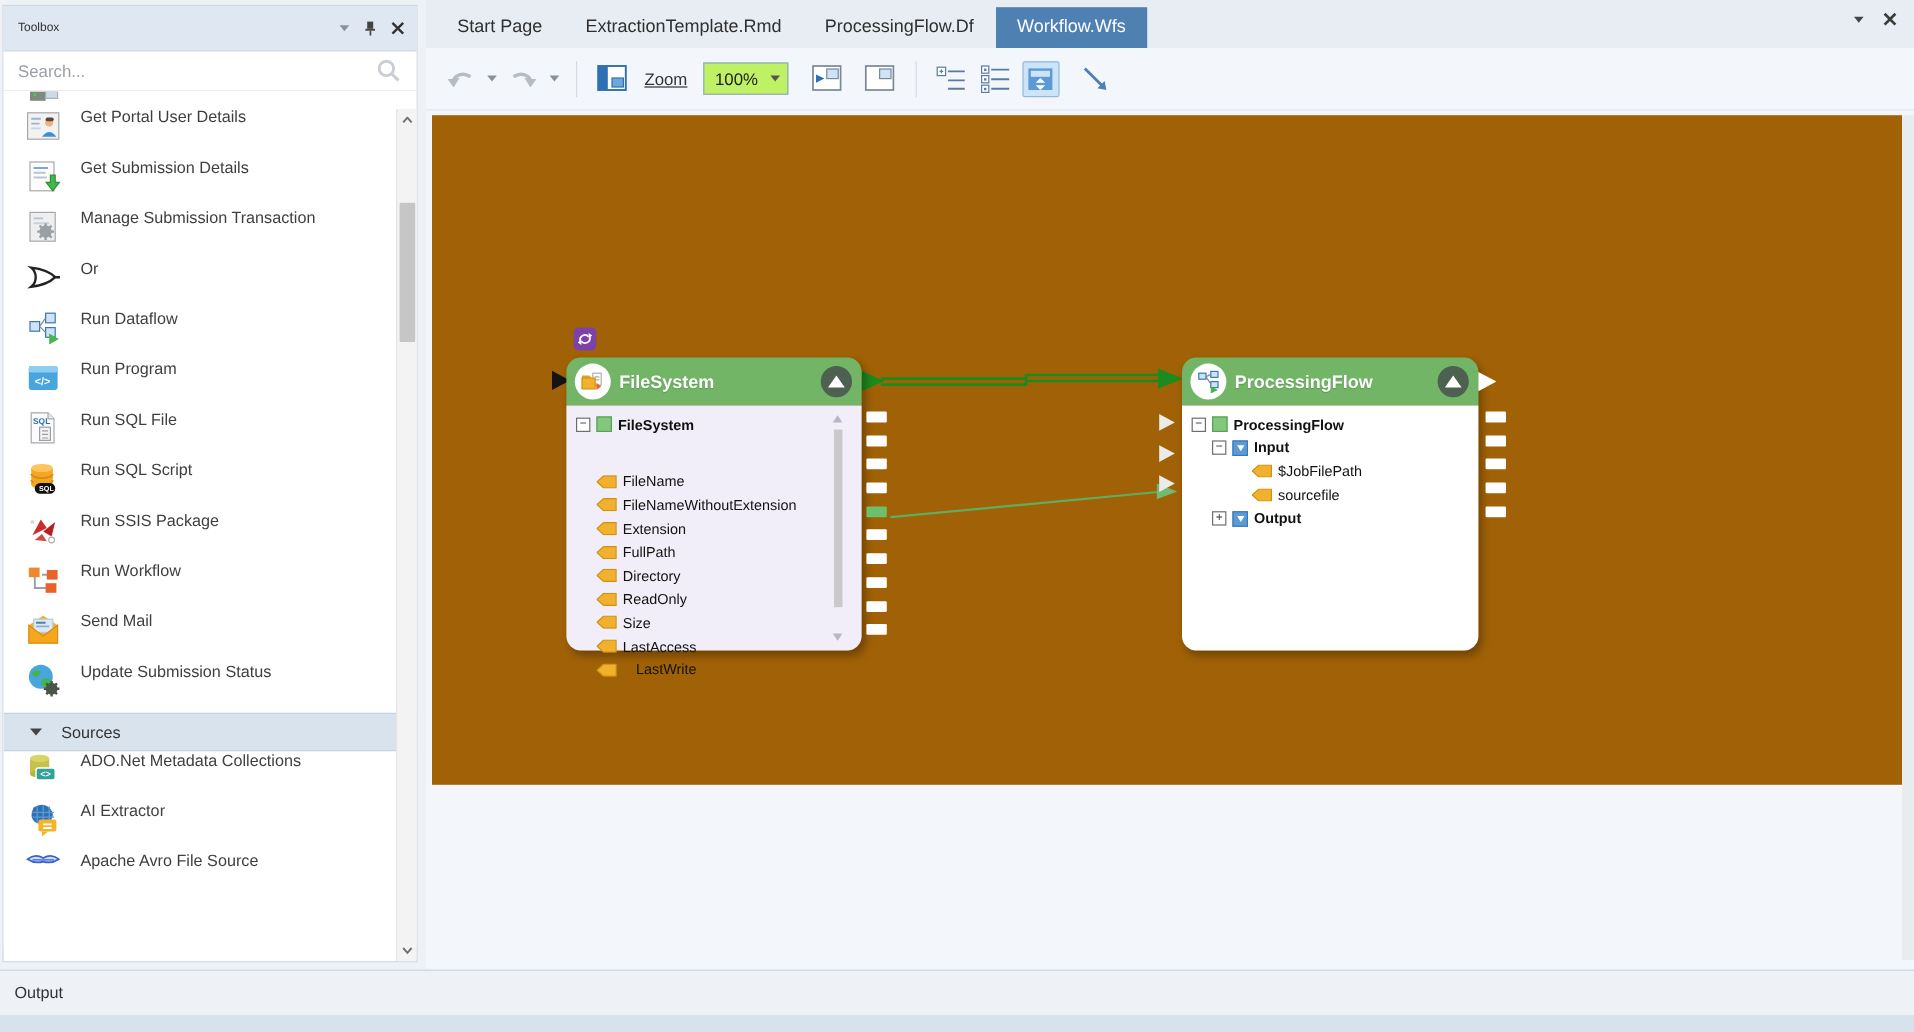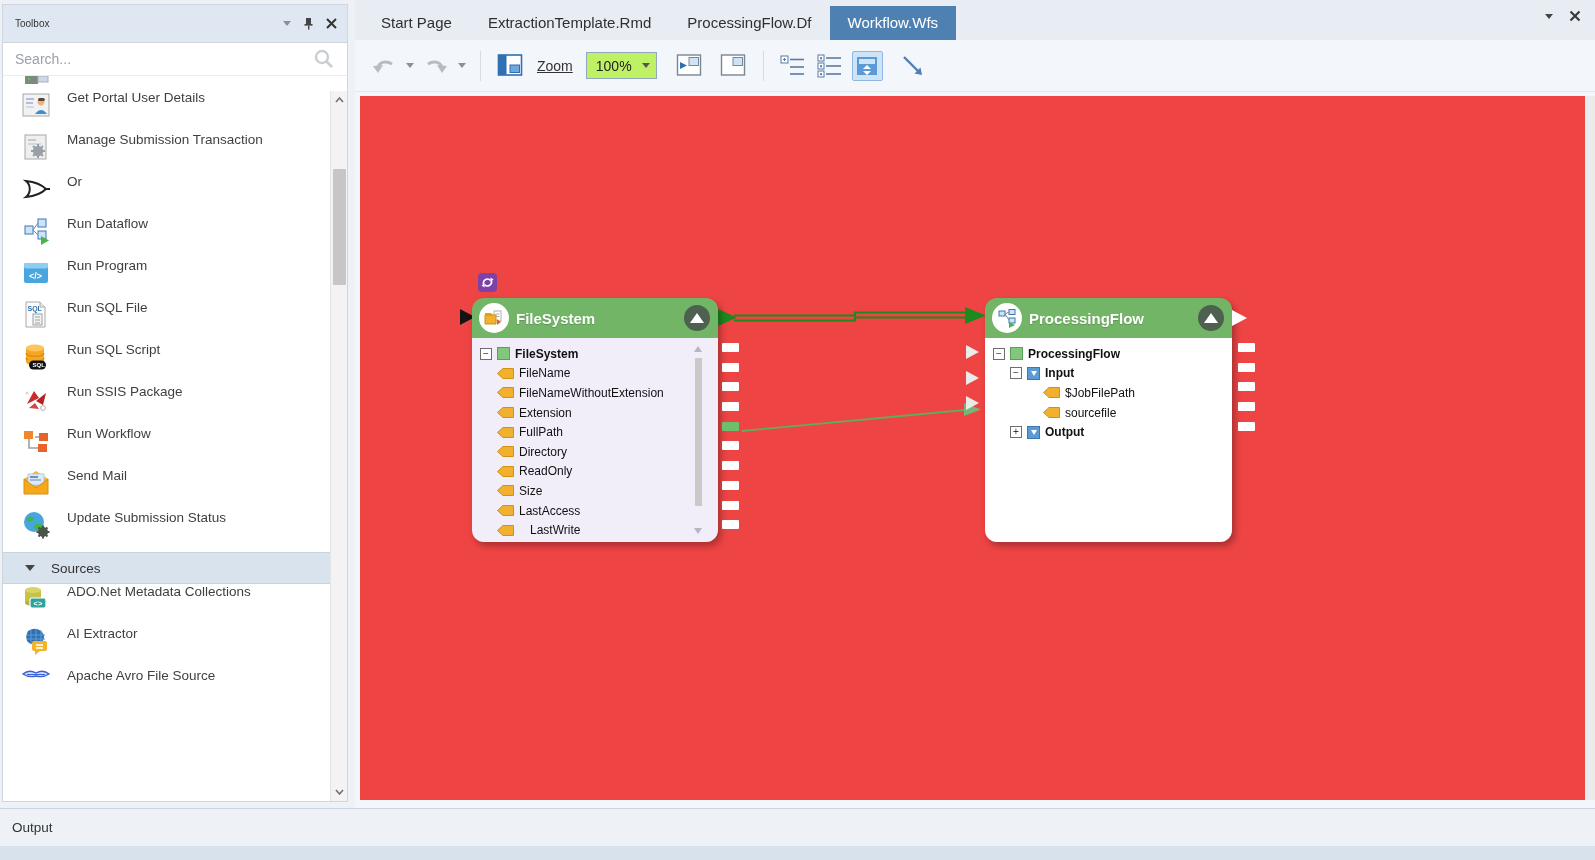--- a/index.html
+++ b/index.html
@@ -54,21 +54,21 @@
               border-bottom:1px solid #e2e8ef; }
   .dsep { width:1px; height:30px; background:#d4dbe3; margin:0 7px; }
   .tbtn { display:flex; align-items:center; justify-content:center; padding:2px; }
   .caret { width:0; height:0; border-left:4px solid transparent; border-right:4px solid transparent;
            border-top:5px solid #8a9097; }
   .zoom-label { font-size:14px; color:#333; margin:0 6px 0 4px;text-decoration:underline; }
   .zoom-combo { display:flex; align-items:center; background:#bef264; border:1px solid #93a7c0;
                 height:27px; padding:0 6px 0 9px; gap:10px; }
   .zoom-combo .zval { font-size:14px; color:#222; }
 
-  .canvas { position:absolute; left:5px; top:96px; width:1225px; height:704px; background:#ef4444; }
+  .canvas { position:absolute; left:5px; top:96px; width:1225px; height:558px; background:#a16207; }
   .canvas-strip { position:absolute; left:1230px; top:96px; width:10px; height:704px; background:#e9ecef; }
   .conn-layer { position:absolute; left:0; top:0; width:1225px; height:704px; }
 
   
   .wnode { position:absolute; width:246px; border-radius:12px;
            box-shadow:3px 4px 7px rgba(0,0,0,.30); }
   .wnode .nhead { height:40px; background:#72b566; border-radius:12px 12px 0 0;
                   display:flex; align-items:center; position:relative; }
   .wnode .nhead .ncirc { width:30px; height:30px; border-radius:50%; background:#fff;
                          margin-left:7px; display:flex; align-items:center; justify-content:center; }
@@ -171,20 +171,32 @@
               <line x1="5" y1="13" x2="12" y2="13" stroke="#9fb3d1" stroke-width="1.6"></line>
               <line x1="5" y1="17" x2="13" y2="17" stroke="#c9d4e2" stroke-width="1.6"></line>
               <circle cx="20" cy="12" r="3.4" fill="#e8b486"></circle>
               <path d="M14 24 q6 -8 12 0 z" fill="#3d8fd4"></path>
               <rect x="17" y="8" width="6.8" height="3" rx="1.5" fill="#5a4632"></rect>
             </svg>
         </span>
         <span class="tb-label">Get Portal User Details</span>
       </div>
 
+      <div class="tb-item">
+        <span class="tb-icon">
+          <svg width="30" height="30" viewBox="0 0 30 30">
+              <rect x="4" y="3" width="20" height="24" fill="#fcfcfc" stroke="#a8a8a8"></rect>
+              <line x1="7" y1="8" x2="19" y2="8" stroke="#7da7d8" stroke-width="1.7"></line>
+              <line x1="7" y1="12" x2="17" y2="12" stroke="#b9c6d6" stroke-width="1.7"></line>
+              <line x1="7" y1="16" x2="18" y2="16" stroke="#b9c6d6" stroke-width="1.7"></line>
+              <polygon points="21,14 21,20 17.5,20 23,27 28.5,20 25,20 25,14" fill="#45b649" stroke="#2e8f33"></polygon>
+            </svg>
+        </span>
+        <span class="tb-label">Get Submission Details</span>
+      </div>
 
       <div class="tb-item">
         <span class="tb-icon">
           <svg width="30" height="30" viewBox="0 0 30 30">
               <rect x="4" y="3" width="21" height="24" fill="#efefef" stroke="#a8a8a8"></rect>
               <line x1="7" y1="8" x2="15" y2="8" stroke="#b5c2d2" stroke-width="1.6"></line>
               <line x1="7" y1="12" x2="20" y2="12" stroke="#c9d2dd" stroke-width="1.6"></line>
               <circle cx="17" cy="19" r="5.2" fill="#9aa0a6"></circle>
               <circle cx="17" cy="19" r="2" fill="#efefef"></circle>
               <g stroke="#9aa0a6" stroke-width="2">
@@ -528,21 +540,21 @@
           <span class="collapse-btn">
               <span class="tri-up"></span>
             </span>
         </div>
         <div class="nbody fs-body">
           <div class="trow" style="margin-left:8px;">
             <span class="expander minus"></span>
             <span class="gsq"></span>
             <span class="lbl bold">FileSystem</span>
           </div>
-          <div class="trow" style="margin-left:25px;">
+          <div class="trow" style="margin-left:25px;margin-top:28px;">
               <span class="tag">
                 <svg width="17" height="11" viewBox="0 0 17 11">
                   <polygon points="16.5,0.5 6,0.5 0.5,5.5 6,10.5 16.5,10.5" fill="#f2b02f" stroke="#d0920f"></polygon>
                 </svg>
               </span>
               <span class="lbl">FileName</span>
             </div>
           <div class="trow" style="margin-left:25px;">
               <span class="tag">
                 <svg width="17" height="11" viewBox="0 0 17 11">

